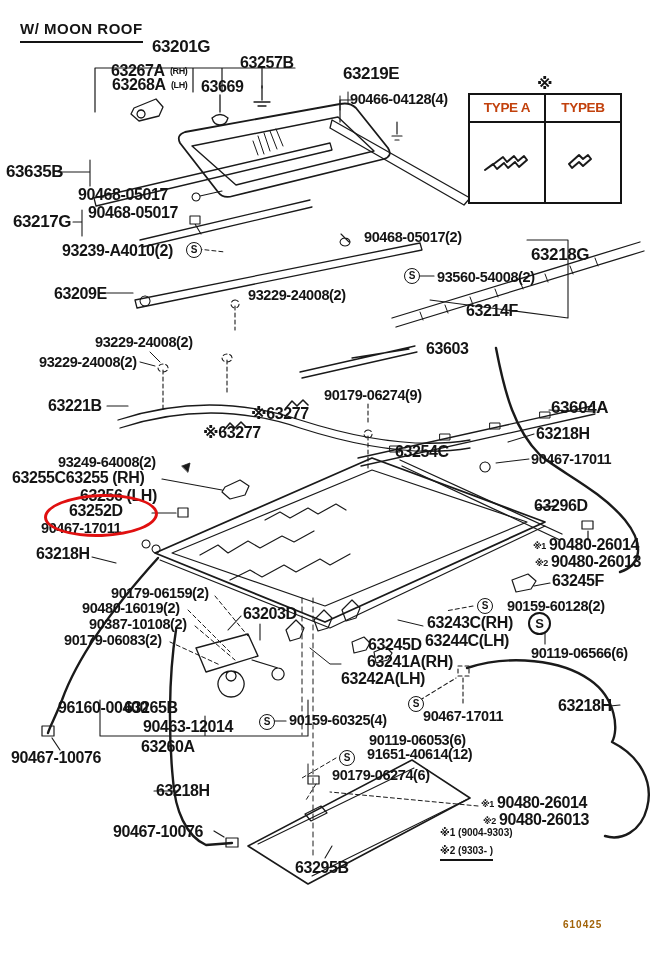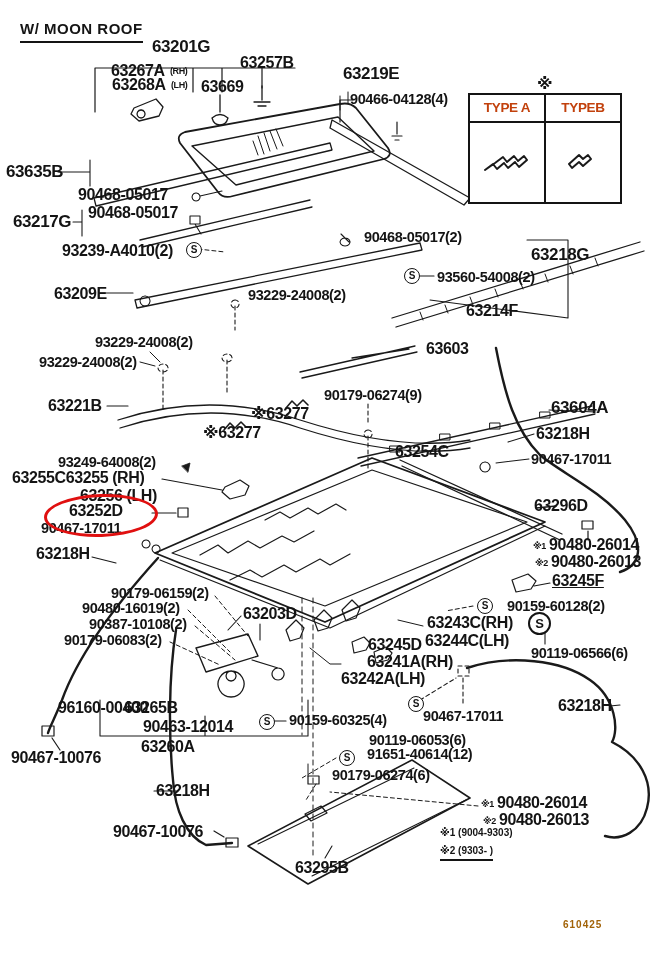--- a/index.html
+++ b/index.html
@@ -223,21 +223,21 @@
       <div class="lbl mid" style="left: 12px; top: 470px;">63255C63255 (RH)</div>
       <div class="lbl mid" style="left: 80px; top: 488px;">63256 (LH)</div>
       <div class="lbl mid" style="left: 69px; top: 503px;">63252D</div>
       <div class="lbl" style="left: 41px; top: 521px;">90467-17011</div>
       <div class="lbl mid" style="left: 534px; top: 498px;">63296D</div>
       <div class="lbl small" style="left: 533px; top: 542px;">※1</div>
       <div class="lbl mid" style="left: 549px; top: 537px;">90480-26014</div>
       <div class="lbl small" style="left: 535px; top: 559px;">※2</div>
       <div class="lbl mid" style="left: 551px; top: 554px;">90480-26013</div>
       <div class="lbl mid" style="left: 36px; top: 546px;">63218H</div>
-      <div class="lbl mid" style="left: 552px; top: 573px; text-decoration: underline;">63245F</div>
+      <div class="lbl mid" style="left: 552px; top: 573px;">63245F</div>
       <div class="lbl" style="left: 111px; top: 586px;">90179-06159(2)</div>
       <div class="lbl" style="left: 82px; top: 601px;">90480-16019(2)</div>
       <div class="lbl" style="left: 89px; top: 617px;">90387-10108(2)</div>
       <div class="lbl" style="left: 64px; top: 633px;">90179-06083(2)</div>
       <div class="lbl mid" style="left: 243px; top: 606px;">63203D</div>
       <div class="lbl sym" style="left: 477px; top: 598px;">S</div>
       <div class="lbl" style="left: 507px; top: 599px;">90159-60128(2)</div>
       <div class="lbl mid" style="left: 427px; top: 615px;">63243C(RH)</div>
       <div class="lbl mid" style="left: 425px; top: 633px;">63244C(LH)</div>
       <div class="lbl sym bigsym" style="left: 528px; top: 612px;">S</div>

